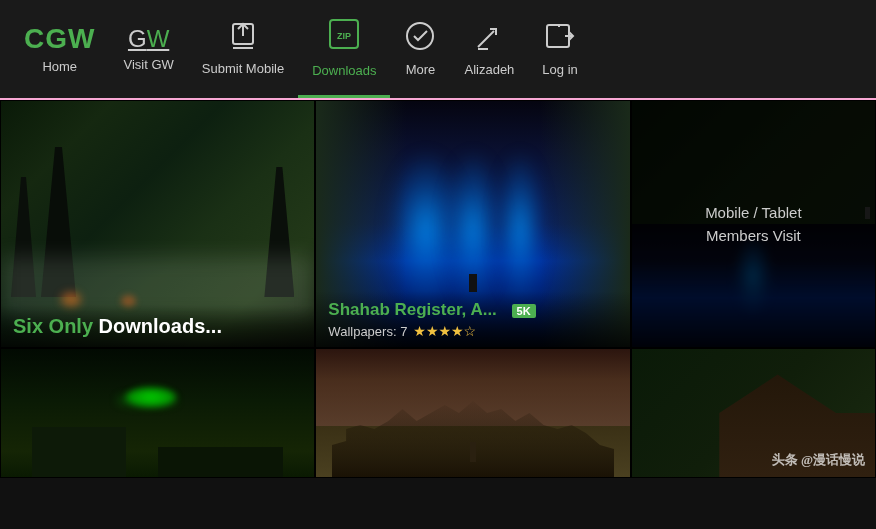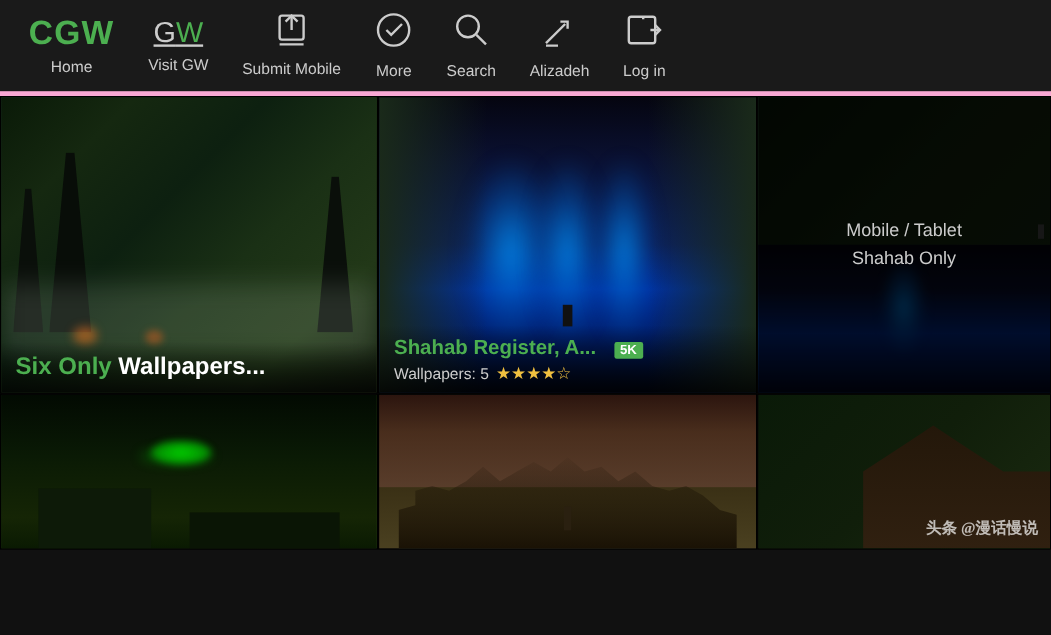--- a/index.html
+++ b/index.html
@@ -9,22 +9,22 @@
       background: #111;
       font-family: Arial, sans-serif;
       overflow: hidden;
     }
 
     
     .navbar {
       display: flex;
       align-items: center;
       background: #1a1a1a;
-      border-bottom: 4px solid #f9a8d4;
-      height: 80px;
+      border-bottom: 2px solid #f9a8d4;
+      height: 100px;
       padding: 0 10px;
     }
     .nav-item {
       display: flex;
       flex-direction: column;
       align-items: center;
       justify-content: center;
       color: #ccc;
       cursor: pointer;
       padding: 10px 14px;
@@ -212,40 +212,40 @@
       <svg width="28" height="28" viewBox="0 0 28 28" fill="none">
         <rect x="4" y="2" width="20" height="20" rx="2" stroke="#ccc" stroke-width="2" fill="none"></rect>
         <line x1="14" y1="2" x2="14" y2="14" stroke="#ccc" stroke-width="2"></line>
         <polyline points="9,7 14,2 19,7" stroke="#ccc" stroke-width="2" fill="none"></polyline>
         <line x1="4" y1="26" x2="24" y2="26" stroke="#ccc" stroke-width="2"></line>
       </svg>
     </div>
     <span>Submit Mobile</span>
   </div>
 
+  <div class="nav-item active" style="color:#4caf50; border-bottom:3px solid #4caf50;">
+    <div class="icon">
+      <svg width="34" height="34" viewBox="0 0 34 34" fill="none">
+        <rect x="3" y="2" width="28" height="28" rx="3" stroke="#4caf50" stroke-width="2" fill="none"></rect>
+        <text x="50%" y="55%" dominant-baseline="middle" text-anchor="middle" font-size="9" fill="#4caf50" font-weight="bold">ZIP</text>
+      </svg>
+    </div>
+    <span style="color:#4caf50;">Downloads</span>
+  </div>
 
   <div class="nav-item">
     <div class="icon">
       <svg width="30" height="30" viewBox="0 0 30 30" fill="none">
         <circle cx="15" cy="15" r="13" stroke="#ccc" stroke-width="2"></circle>
         <polyline points="9,15 13,19 22,10" stroke="#ccc" stroke-width="2" fill="none"></polyline>
       </svg>
     </div>
     <span>More</span>
   </div>
 
-  <div class="nav-item">
-    <div class="icon">
-      <svg width="30" height="30" viewBox="0 0 30 30" fill="none">
-        <circle cx="12" cy="12" r="9" stroke="#ccc" stroke-width="2"></circle>
-        <line x1="19" y1="19" x2="27" y2="27" stroke="#ccc" stroke-width="2"></line>
-      </svg>
-    </div>
-    <span>Search</span>
-  </div>
 
   <div class="nav-item">
     <div class="icon">
       <svg width="30" height="30" viewBox="0 0 30 30" fill="none">
         <line x1="4" y1="26" x2="20" y2="10" stroke="#ccc" stroke-width="2"></line>
         <polyline points="16,8 22,8 22,14" stroke="#ccc" stroke-width="2" fill="none"></polyline>
         <line x1="4" y1="28" x2="14" y2="28" stroke="#ccc" stroke-width="2"></line>
       </svg>
     </div>
     <span>Alizadeh</span>
@@ -277,21 +277,21 @@
     <div style="position:absolute;bottom:40px;left:60px;width:20px;height:15px;background:rgba(255,100,0,0.5);border-radius:50%;filter:blur(4px);"></div>
     <div style="position:absolute;bottom:40px;left:120px;width:15px;height:12px;background:rgba(255,80,0,0.4);border-radius:50%;filter:blur(3px);"></div>
 
     <div style="position:absolute;bottom:30px;left:0;right:0;height:60px;background:rgba(200,220,200,0.15);filter:blur(10px);"></div>
     <div class="card-label">
       <div class="card-label-title">
         <span class="green">Six</span>
         <span class="white"> </span>
         <span style="color:#4caf50">Only</span>
         <span class="white"> </span>
-        <span style="color:#fff">Wallpapers...</span>
+        <span style="color:#fff">Downloads...</span>
       </div>
     </div>
   </div>
 
   <div class="card card-bg-2" style="grid-column:2; grid-row:1;">
     <div style="position:absolute;top:0;left:0;right:0;bottom:0;background:linear-gradient(180deg,#050510 0%,#0a1030 20%,#0a2060 50%,#0030a0 65%,#002070 80%,#000820 100%);"></div>
 
     <div class="glow-blue" style="left:35%;"></div>
     <div class="glow-blue" style="left:50%;width:60px;"></div>
     <div class="glow-blue" style="left:65%;width:50px;"></div>
@@ -299,41 +299,41 @@
     <div style="position:absolute;top:0;left:0;width:90px;bottom:0;background:linear-gradient(90deg,#1a2a1a,transparent);"></div>
     <div style="position:absolute;top:0;right:0;width:90px;bottom:0;background:linear-gradient(270deg,#1a2a1a,transparent);"></div>
 
     <div style="position:absolute;bottom:55px;left:50%;transform:translateX(-50%);width:8px;height:18px;background:#111;"></div>
     <div class="card-label">
       <div class="card-label-title" style="font-size:17px;">
         <span style="color:#4caf50">Shahab Register, A...</span>
         <span class="badge-5k" style="margin-left:10px;">5K</span>
       </div>
       <div class="card-label-sub">
-        <span>Wallpapers: 5</span>
+        <span>Wallpapers: 7</span>
         <span class="stars">★★★★☆</span>
       </div>
     </div>
   </div>
 
   <div style="grid-area: 1 / 3; display: grid; grid-template-rows: 1fr 1fr; border: 1px solid rgb(0, 0, 0); position: relative;">
     <div class="card-split-top card-bg-3a" style="position:relative;overflow:hidden;">
       <div style="position:absolute;top:0;left:0;right:0;bottom:0;background:linear-gradient(135deg,#0a1a08 0%,#152810 50%,#1a3015 100%);"></div>
       <div style="position:absolute;bottom:5px;right:5px;width:5px;height:12px;background:#555;"></div>
     </div>
     <div class="card-split-bottom card-bg-3b" style="position:relative;overflow:hidden;">
       <div style="position:absolute;top:0;left:0;right:0;bottom:0;background:linear-gradient(180deg,#050510 0%,#0a1030 30%,#0030a0 60%,#000820 100%);"></div>
       <div class="glow-blue-sm"></div>
     </div>
 
     <div class="members-overlay" style="position:absolute;top:0;left:0;right:0;bottom:0;grid-row:span 2;z-index:10;">
       <div style="position:absolute;top:0;left:0;right:0;bottom:0;background:rgba(0,0,0,0.45);"></div>
       <div style="position:relative;z-index:1;text-align:center;">
         <div class="mobile-tablet" style="color:#ccc;font-size:15px;margin-bottom:6px;">Mobile / Tablet</div>
-        <div class="members-only" style="color:#ccc;font-size:15px;">Shahab Only</div>
+        <div class="members-only" style="color:#ccc;font-size:15px;">Members Visit</div>
       </div>
     </div>
   </div>
 
   <div class="card card-bg-4" style="grid-column:1; grid-row:2;">
     <div style="position:absolute;top:0;left:0;right:0;bottom:0;background:linear-gradient(180deg,#020a02 0%,#0a1a05 40%,#152505 80%,#0a1a02 100%);"></div>
 
     <div class="ufo-green"></div>
     <div style="position:absolute;top:35%;left:37%;width:60px;height:12px;background:rgba(0,200,0,0.3);border-radius:50%;filter:blur(5px);"></div>
 

